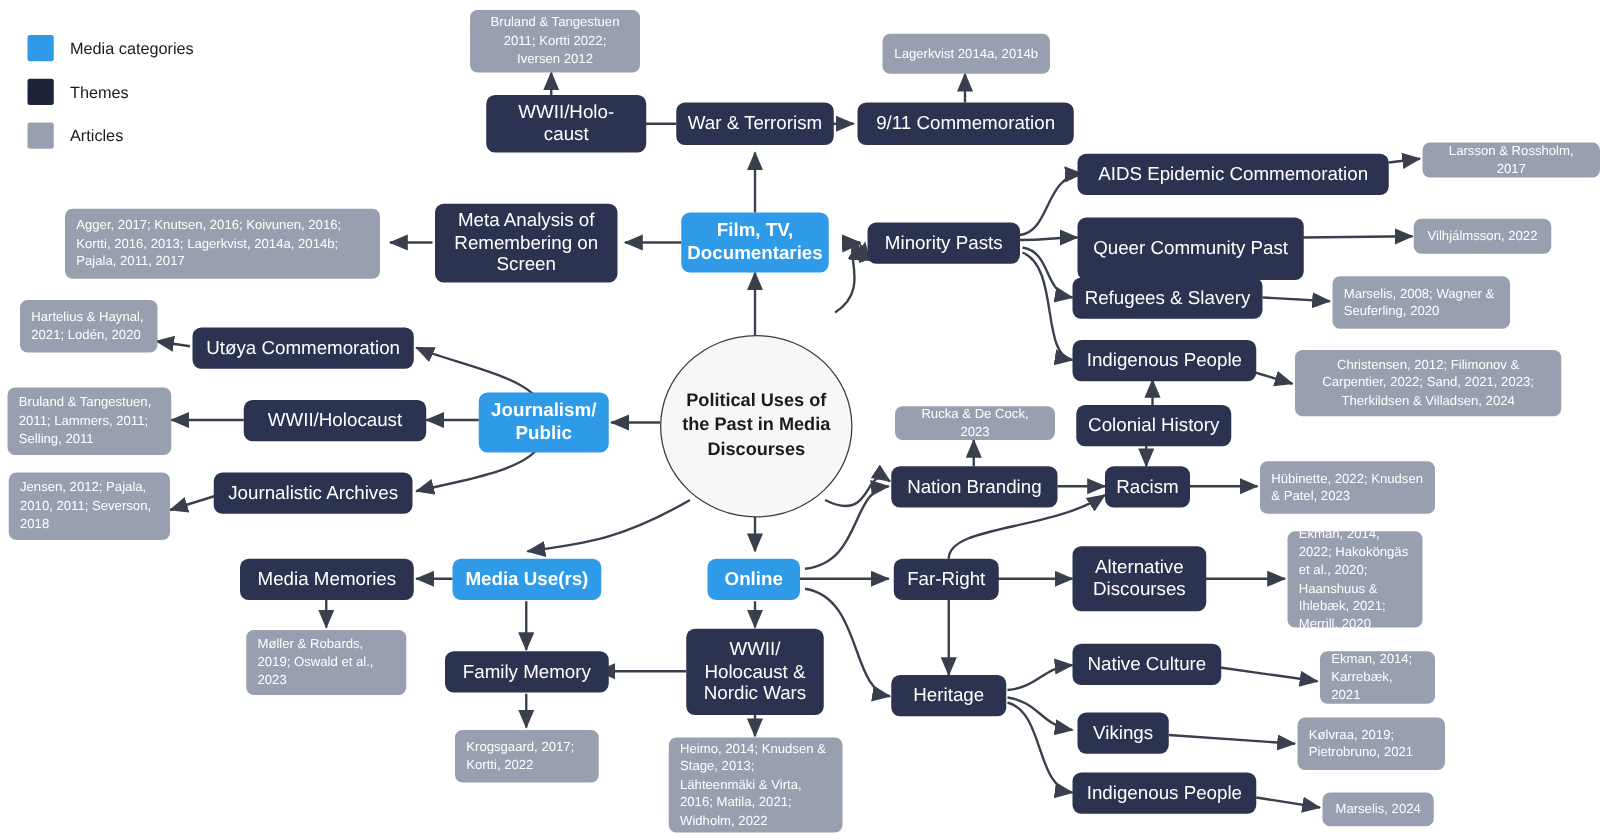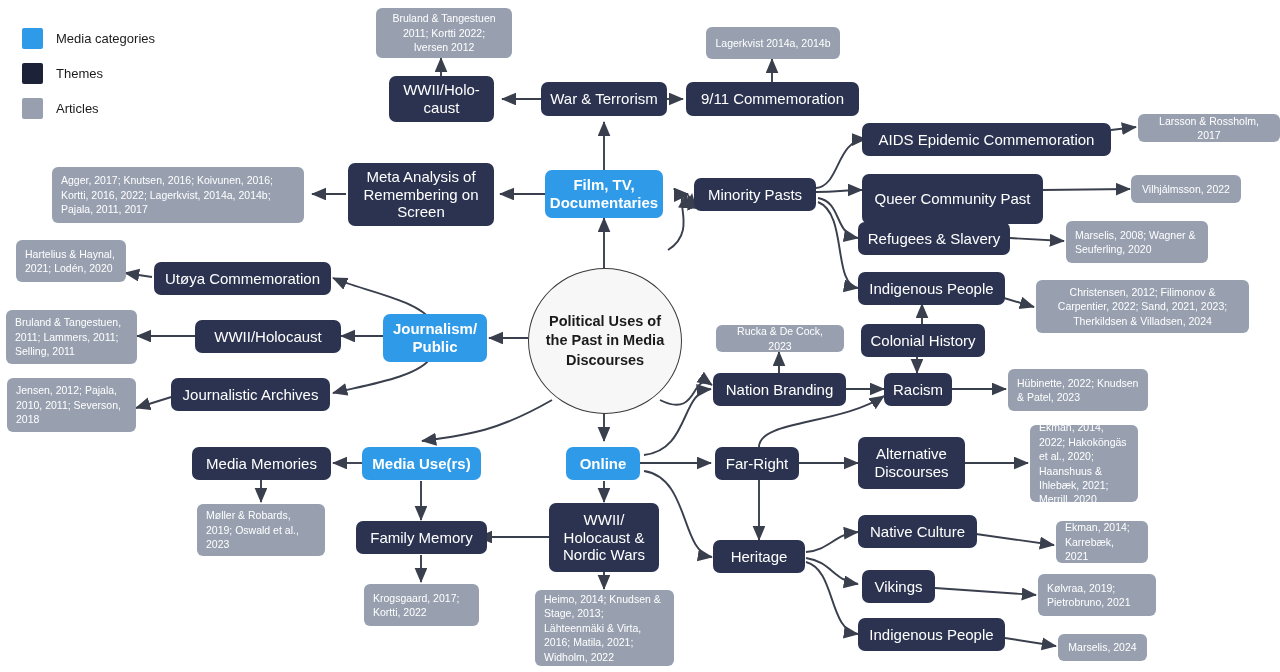--- a/index.html
+++ b/index.html
@@ -228,32 +228,32 @@
     </g>
   </svg>
 
   <div class="node article center" style="left:376px;top:8px;width:136px;height:50px;">
       <span>Bruland &amp; Tangestuen 2011; Kortti 2022; Iversen 2012</span>
     </div>
   <div class="node article center" style="left:706px;top:27px;width:134px;height:32px;">
       <span>Lagerkvist 2014a, 2014b</span>
     </div>
 
-  <div class="node theme" style="left:389px;top:76px;width:105px;height:46px;font-size:15px;">
+  <div class="node theme" style="left:389px;top:76px;width:128px;height:46px;font-size:15px;">
       <span>WWII/Holo-caust</span>
     </div>
   <div class="node theme" style="left:541px;top:82px;width:126px;height:34px;">
       <span>War &amp; Terrorism</span>
     </div>
   <div class="node theme" style="left:686px;top:82px;width:173px;height:34px;">
       <span>9/11 Commemoration</span>
     </div>
 
   <div class="node article" style="left:52px;top:167px;width:252px;height:56px;">
-      <span>Agger, 2017; Knutsen, 2016; Koivunen, 2016; Kortti, 2016, 2022; Lagerkvist, 2014a, 2014b; Pajala, 2011, 2017</span>
+      <span>Agger, 2017; Knutsen, 2016; Koivunen, 2016; Kortti, 2016, 2013; Lagerkvist, 2014a, 2014b; Pajala, 2011, 2017</span>
     </div>
   <div class="node theme" style="left:348px;top:163px;width:146px;height:63px;">
       <span>Meta Analysis of Remembering on Screen</span>
     </div>
   <div class="node media" style="left:545px;top:170px;width:118px;height:48px;">
       <span>Film, TV, Documentaries</span>
     </div>
   <div class="node theme" style="left:862px;top:123px;width:249px;height:33px;">
       <span>AIDS Epidemic Commemoration</span>
     </div>

